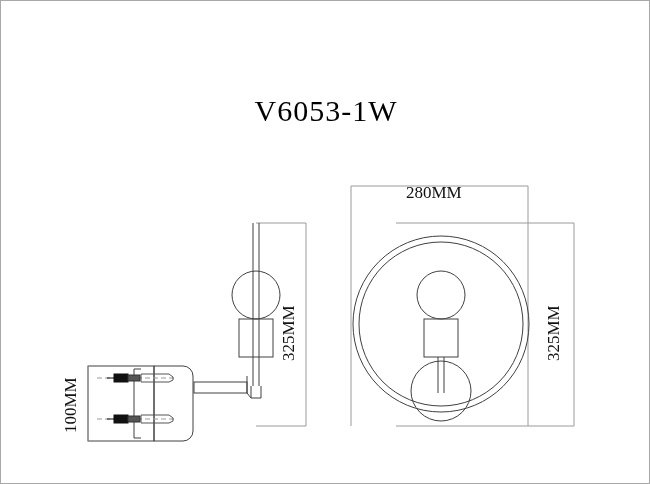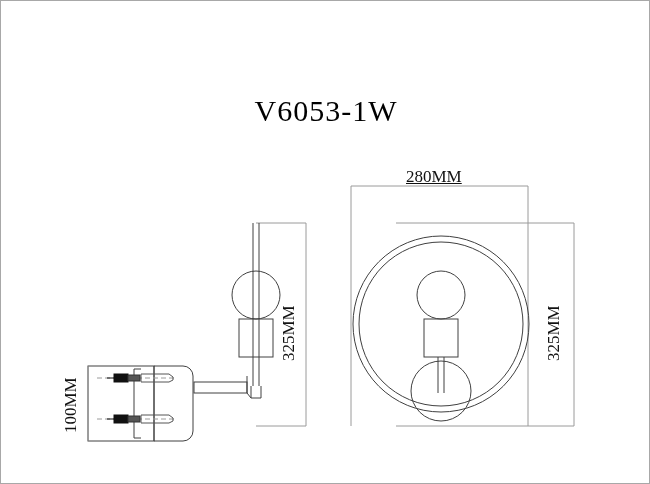--- a/index.html
+++ b/index.html
@@ -135,21 +135,21 @@
         <path d="M 140 414 L 168 414 L 172 417 L 172 420 L 168 422 L 140 422 Z" fill="none" stroke="#555555"></path>
       </g>
 
       <g>
         <path d="M 87 365 L 87 440" stroke="#9a9a9a"></path>
       </g>
 
     </g>
   </svg>
 
-  <div class="dim-label" style="left:405px; top:166px;text-decoration:underline;">280MM</div>
+  <div class="dim-label" style="left:405px; top:182px;">280MM</div>
 
   <div class="dim-label rot" style="left:543px; top:360px;">325MM</div>
 
   <div class="dim-label rot" style="left:278px; top:360px;">325MM</div>
 
   <div class="dim-label rot" style="left:60px; top:432px;">100MM</div>
 
 </div>
 
 </body></html>

